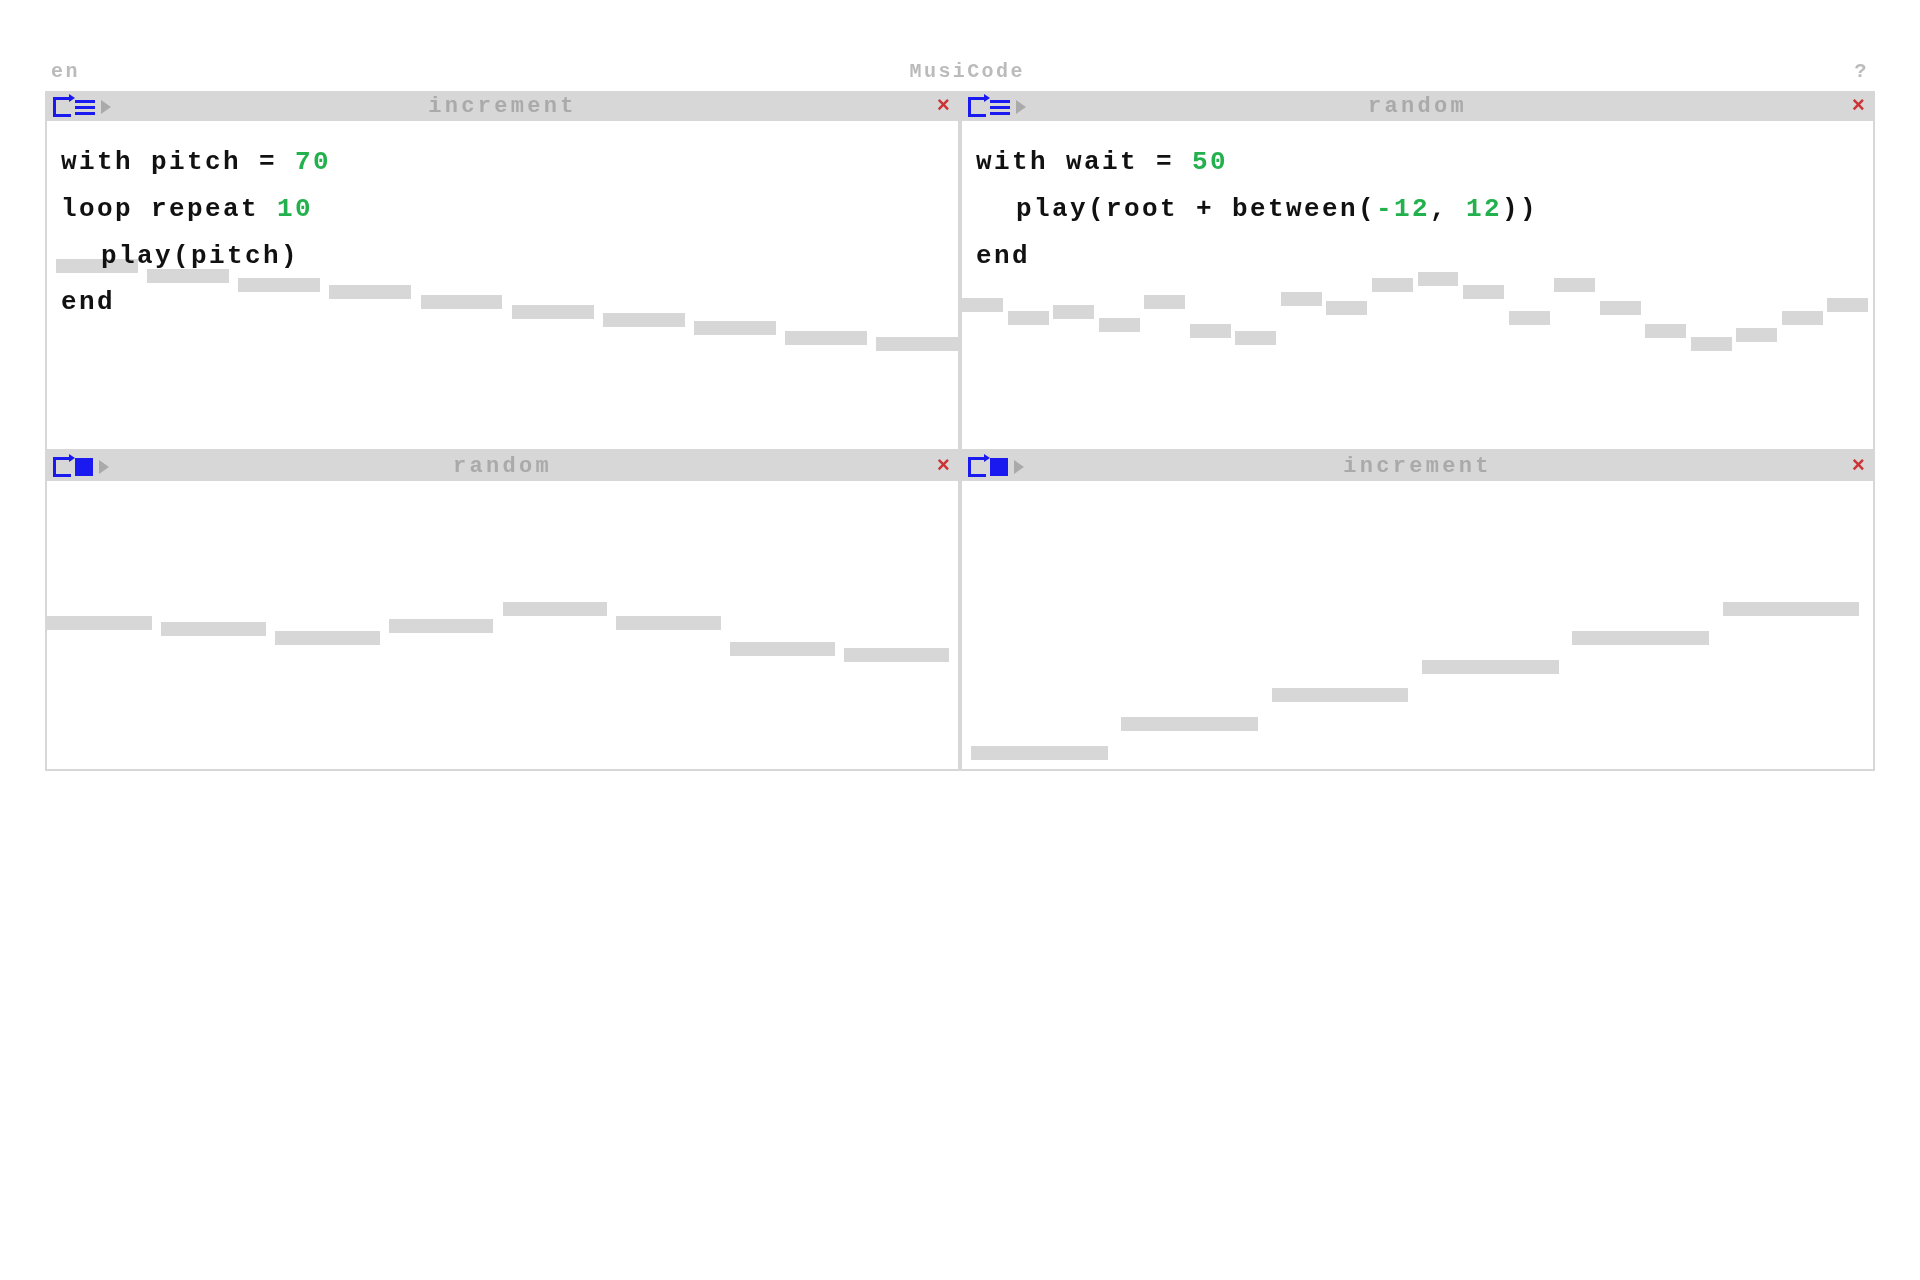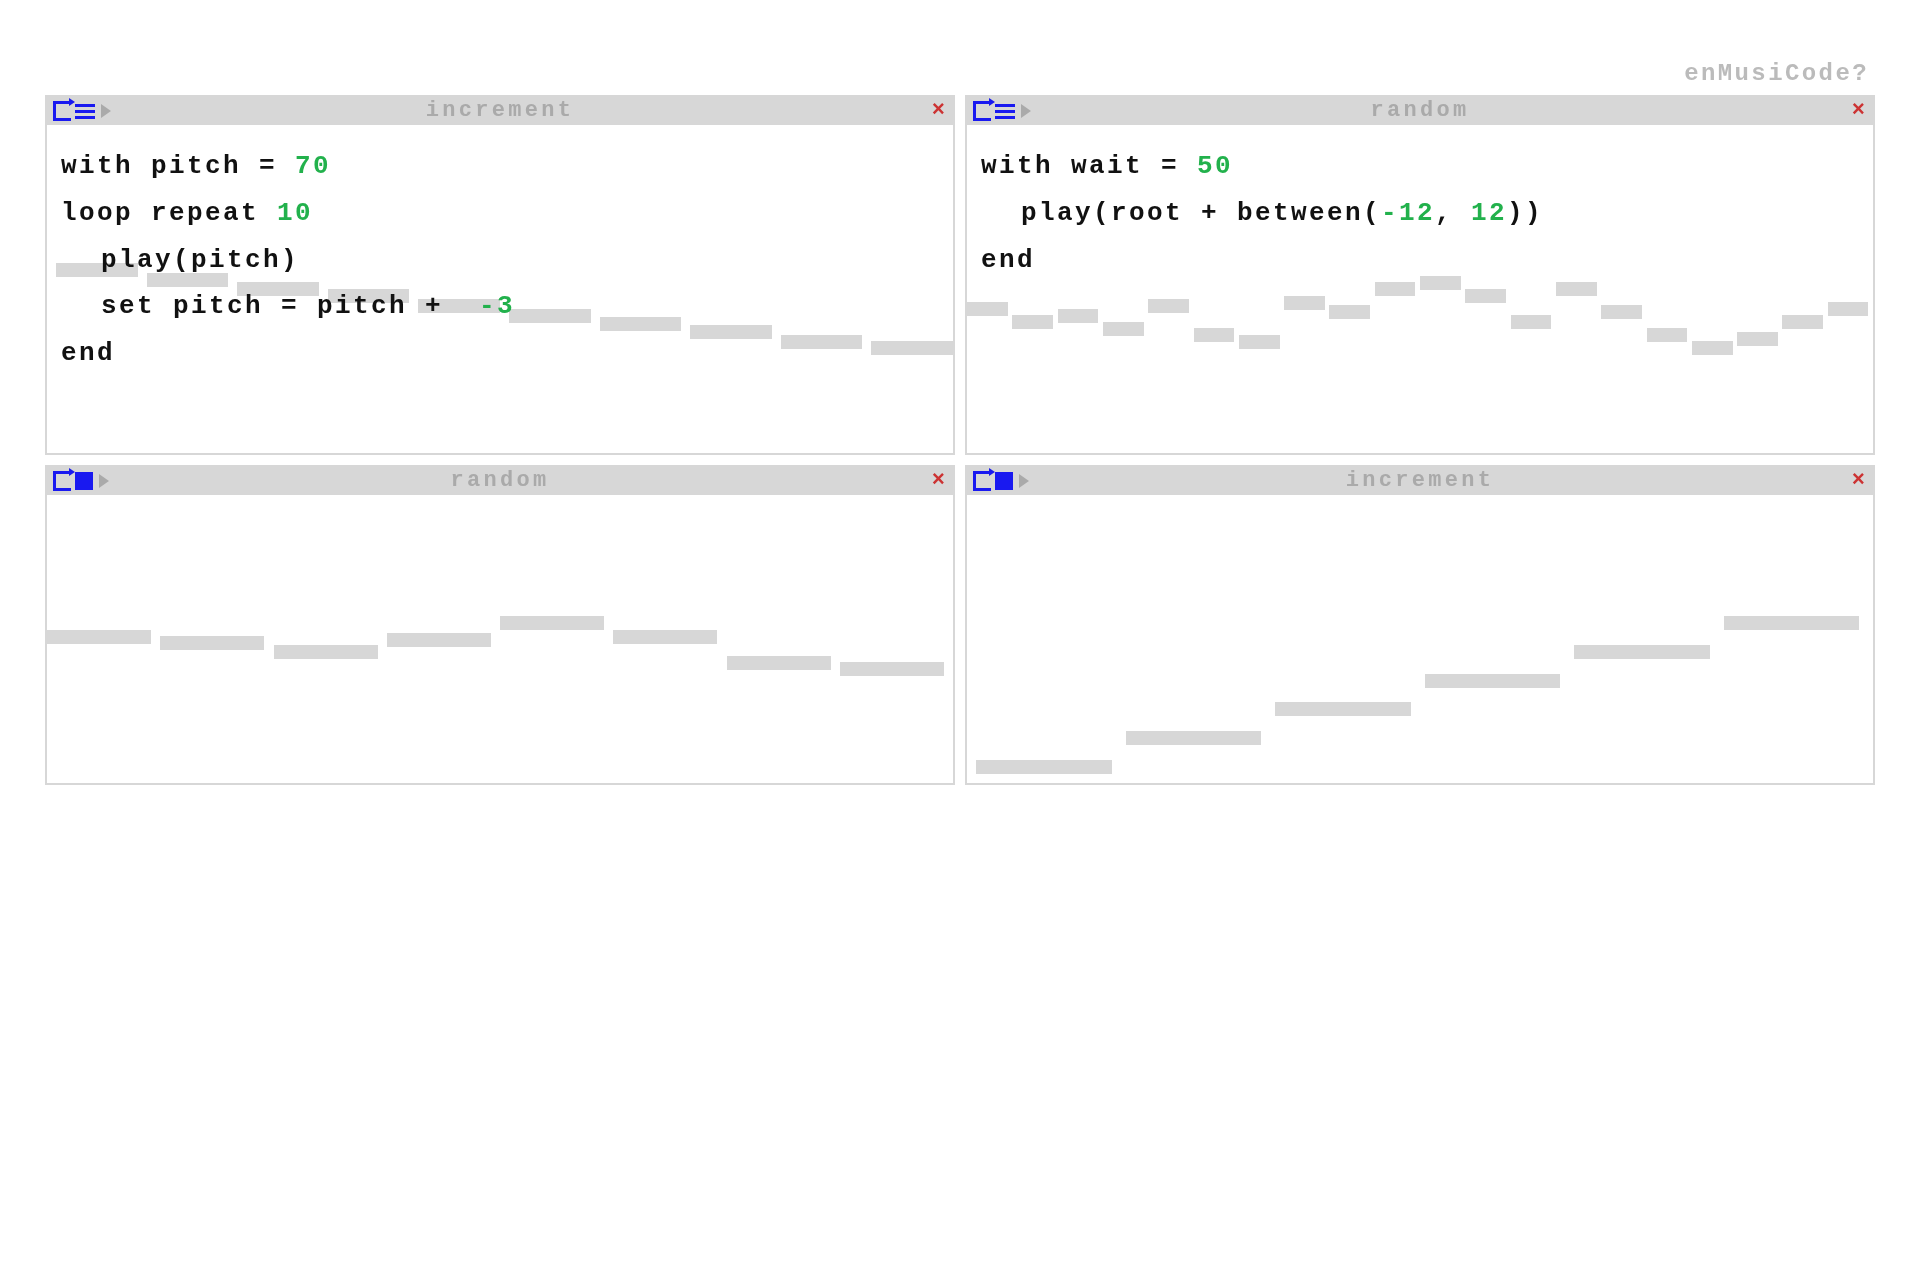--- a/index.html
+++ b/index.html
@@ -6,33 +6,32 @@
   body {
     background: #ffffff;
     font-family: "Courier New", monospace;
     font-weight: bold;
     letter-spacing: 0.15em;
     padding: 60px 45px 0 45px;
     overflow: hidden;
   }
   .topbar {
     display: flex;
-    justify-content: flex-end;
+    justify-content: space-between;
     align-items: center;
     color: #bbbbbb;
-    font-size: 24px;
+    font-size: 20px;
     margin-bottom: 8px;
     padding: 0 6px;
   }
   .topbar-center { color: #bbbbbb; }
   .grid {
     display: grid;
     grid-template-columns: 1fr 1fr;
     grid-template-rows: 360px 320px;
-    gap: 10px;
   }
   .pane {
     border: 2px solid #d7d7d7;
     background: #ffffff;
     display: flex;
     flex-direction: column;
     position: relative;
     overflow: hidden;
   }
   .pane-header {
@@ -173,21 +172,20 @@
         <div class="note" style="left: 51%; top: 56%; width: 9%;"></div>
         <div class="note" style="left: 61%; top: 58.5%; width: 9%;"></div>
         <div class="note" style="left: 71%; top: 61%; width: 9%;"></div>
         <div class="note" style="left: 81%; top: 64%; width: 9%;"></div>
         <div class="note" style="left: 91%; top: 66%; width: 9%;"></div>
       </div>
     <div class="code-area">
       <div class="code-line"><span>with pitch = </span><span class="num">70</span></div>
       <div class="code-line"><span>loop repeat </span><span class="num">10</span></div>
       <div class="code-line indent1"><span>play(pitch)</span></div>
-      <div class="code-line indent1"><span>set pitch = pitch + </span><span class="num"> -3</span></div>
       <div class="code-line"><span>end</span></div>
     </div>
   </div>
 
   <div class="pane">
     <div class="pane-header">
       <div class="hicons">
         <span class="icon-loop"></span>
         <span class="icon-lines">
             <span></span>

